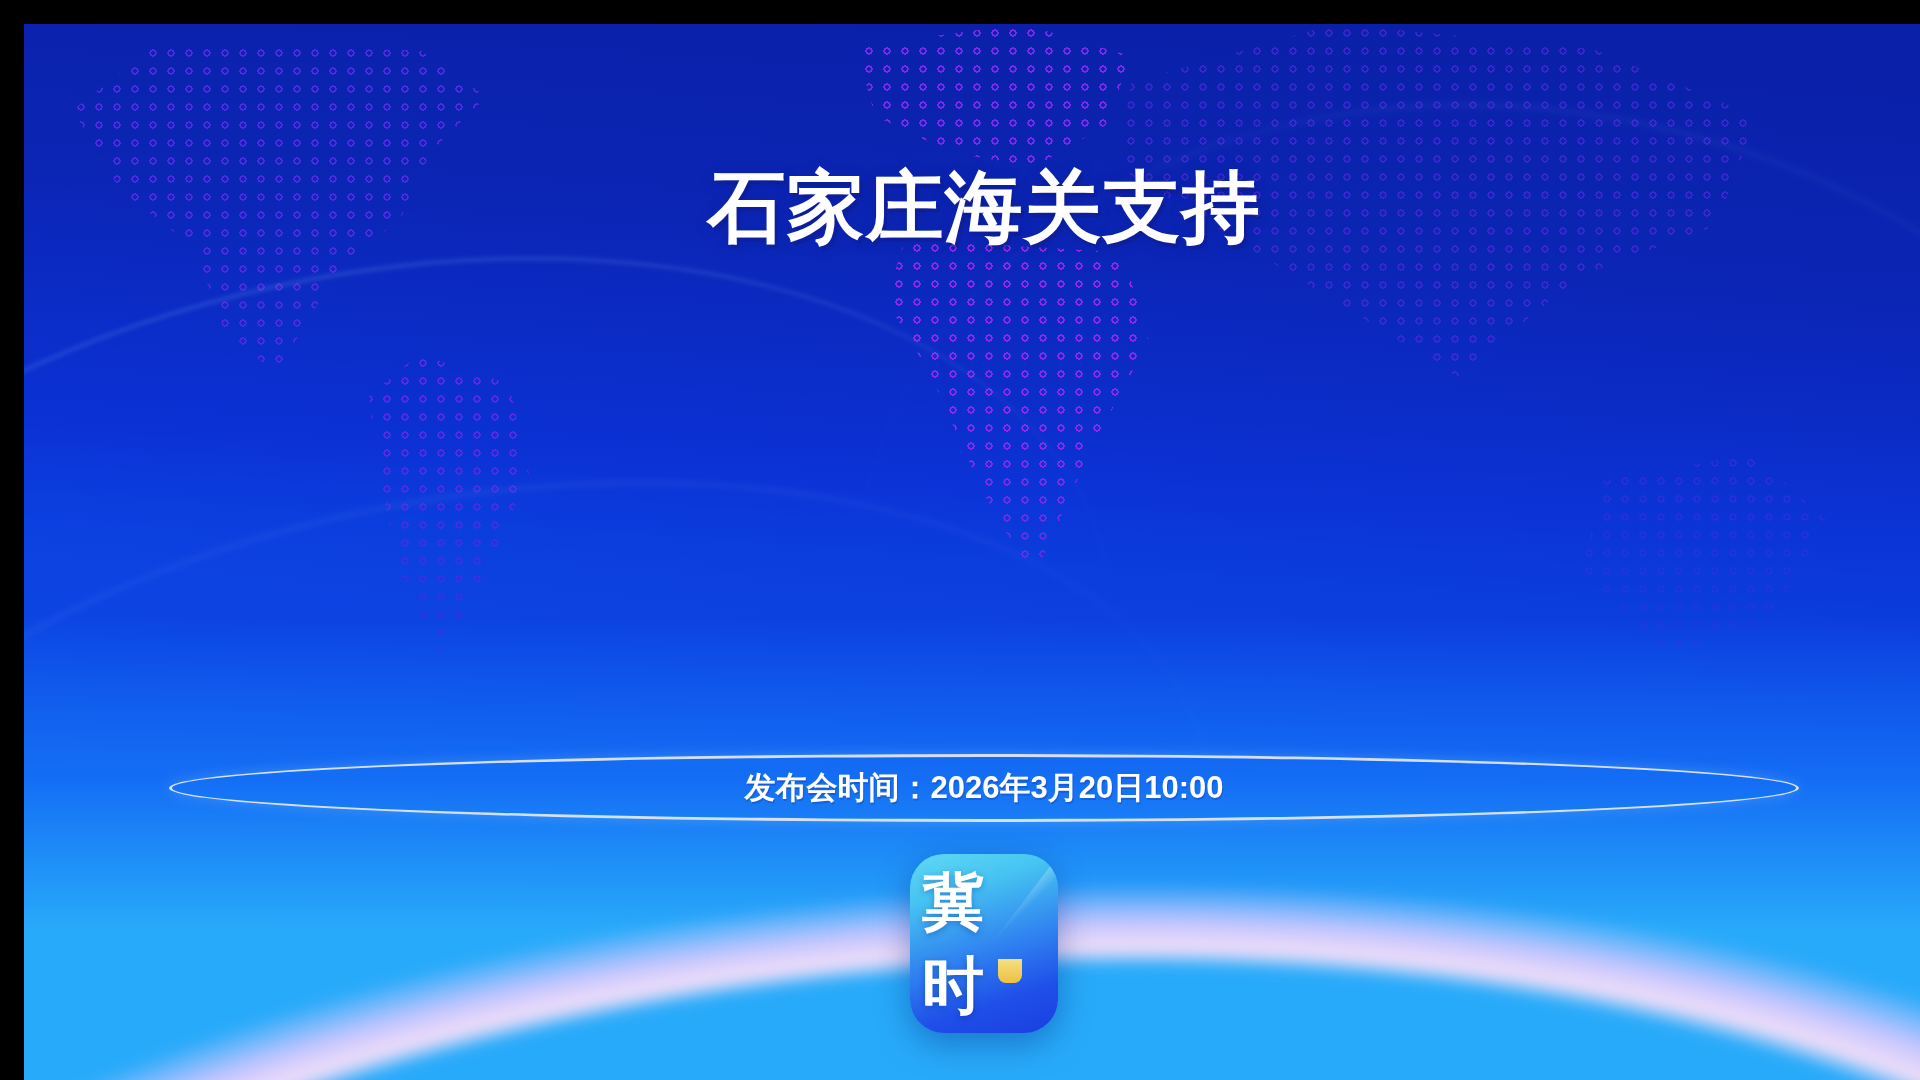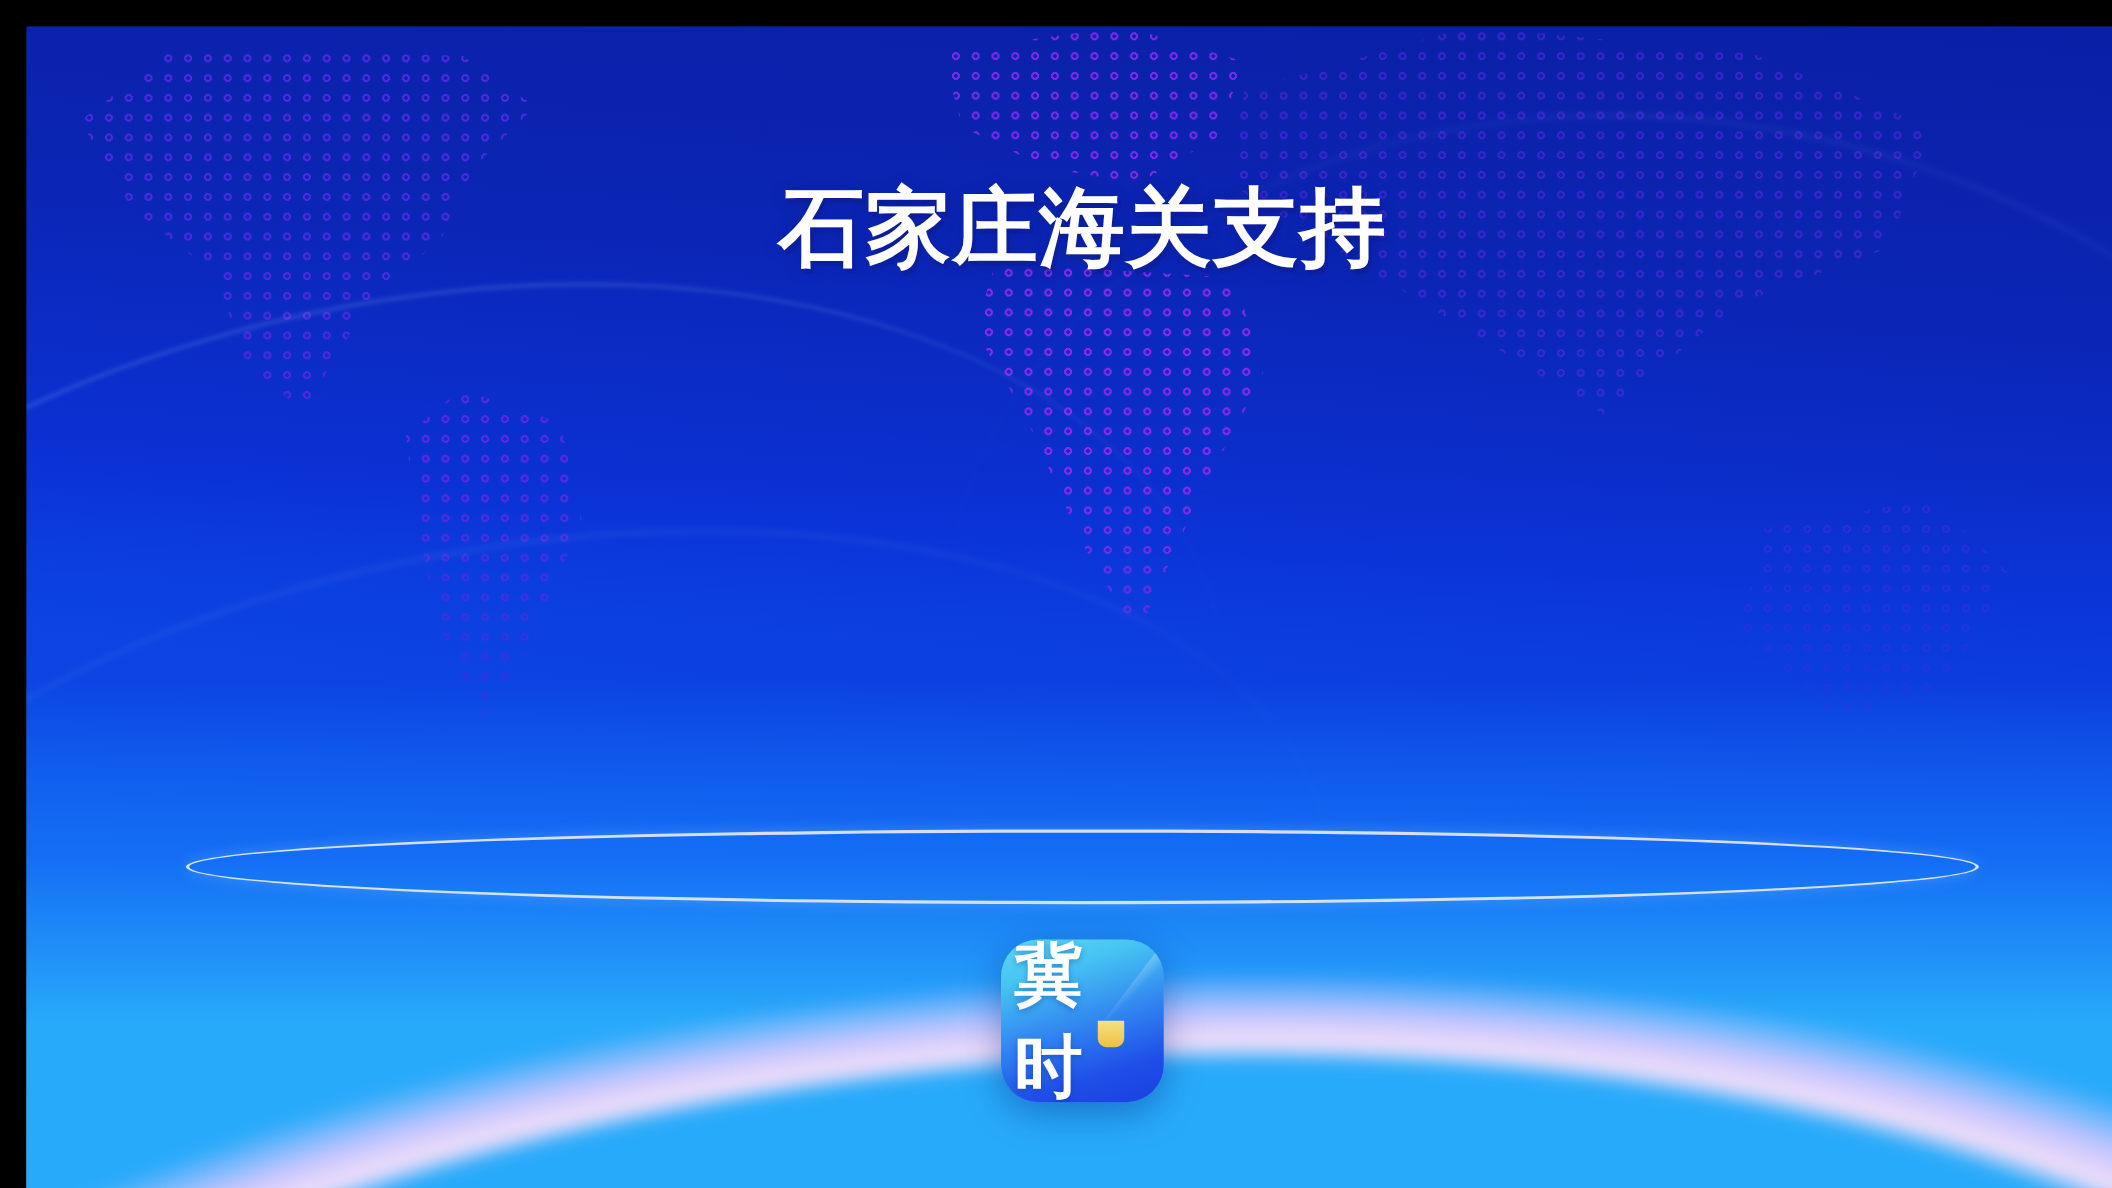--- a/index.html
+++ b/index.html
@@ -101,21 +101,21 @@
     box-shadow:0 0 14px rgba(180,215,255,.25);
   }
   .info{
     color:#fff; font-size:31px; font-weight:bold; white-space:nowrap;
     text-shadow:1px 2px 0 rgba(20,30,130,.25);
   }
 
   
   .logo{
     position:absolute; left:50%; top:830px; transform:translateX(-50%);
-    width:148px; height:148px; border-radius:34px; overflow:hidden;
+    width:148px; height:179px; border-radius:34px; overflow:hidden;
     background:linear-gradient(162deg,#5fd8f6 0%, #46c4f2 22%, #2f7ff0 55%, #1f4fe8 78%, #1a3fe0 100%);
     box-shadow:0 10px 34px rgba(5,30,120,.38);
   }
   .logo .fold{
     position:absolute; right:-6px; top:-6px; width:120px; height:120px;
     background:linear-gradient(135deg, rgba(255,255,255,.92) 0%, rgba(255,255,255,.55) 42%, rgba(255,255,255,0) 60%);
     clip-path:polygon(100% 0, 100% 62%, 24% 100%);
   }
   .logo .glyph{
     position:absolute; inset:0; display:flex; align-items:center; justify-content:center;
@@ -163,20 +163,21 @@
   <div class="horizon"></div>
 
   <div class="content">
 
     <div class="titles">
       <div class="t-line t1">石家庄海关支持</div>
     </div>
 
     <div class="infowrap">
       <div class="ellipse">
+        <span class="info">发布会时间：2026年3月20日10:00</span>
       </div>
     </div>
 
     <div class="logo">
       <div class="fold"></div>
       <div class="glyph">冀时</div>
       <div class="dot"></div>
     </div>
 
   </div>

